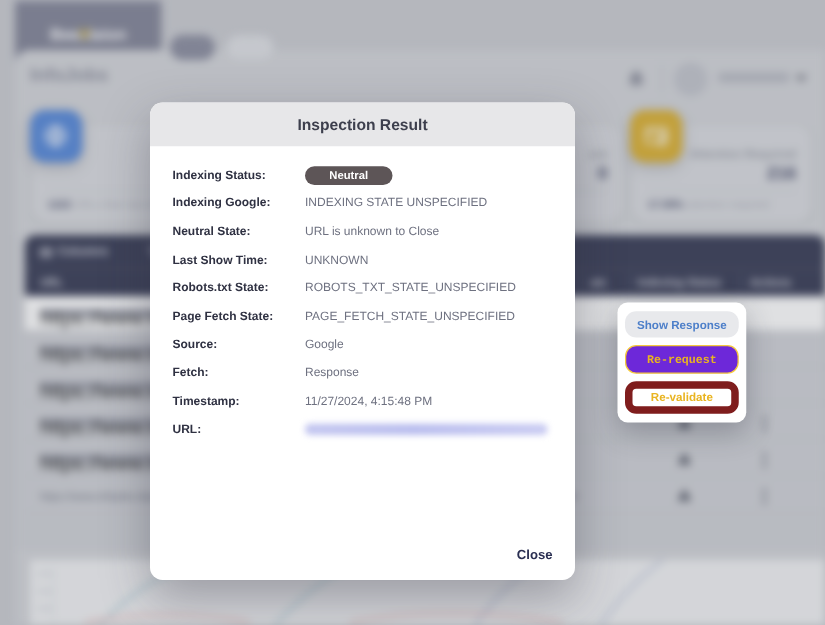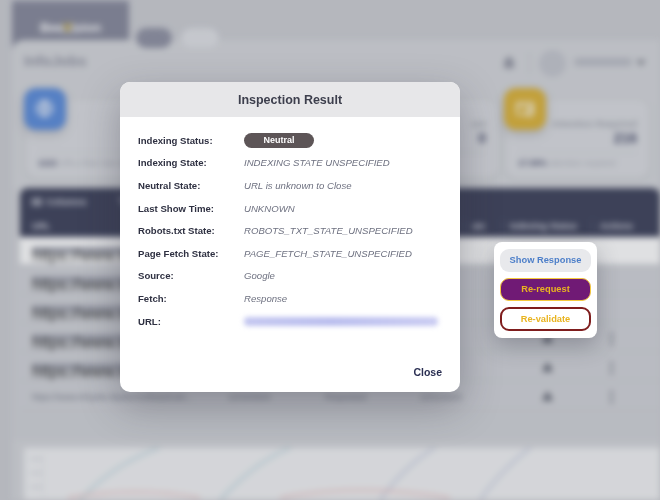--- a/index.html
+++ b/index.html
@@ -180,38 +180,38 @@
   .chart-strip .tick {
     position:absolute; left:6px; width:12px; height:2px; border-radius:1px; background:#c9ccd2;
   }
 
   
   .overlay {
     position:absolute; inset:0;
     background: rgba(150,152,160,0.30);
   }
   .modal {
-    position:absolute; left:120px; top:82px; width:340px; height:310px;
+    position:absolute; left:120px; top:82px; width:340px; height:382px;
     background:#ffffff;
     border-radius:10px;
     box-shadow: 0 14px 38px rgba(40,42,55,.34);
     overflow:hidden;
   }
   .modal-head {
     height:35px; background:#e7e7e9;
     display:flex; align-items:center; justify-content:center;
   }
   .modal-title { font-size:12.5px; font-weight:bold; color:#3d3f4d; }
   .modal-body { padding:12px 22px 0 18px; }
   .frow { display:flex; align-items:center; height:22.6px; }
   .flabel {
     width:106px; flex:0 0 106px;
     font-size:9.6px; font-weight:bold; color:#2f3142;
   }
-  .fvalue { font-size:9.6px; color:#6e7180;font-style:italic; }
+  .fvalue { font-size:9.6px; color:#6e7180; }
   .badge {
     display:inline-flex; align-items:center; justify-content:center;
     height:15px; min-width:70px; padding:0 12px;
     border-radius:8px; background:#5d5557; color:#ffffff;
     font-size:9px; font-weight:bold;
   }
   .url-redact {
     height:9px; width:200px; border-radius:4px;
     background: linear-gradient(90deg,#c3c6f0,#b9bdee 45%,#c9cbf2);
     filter: blur(2.4px);
@@ -232,22 +232,22 @@
     box-shadow: 0 8px 22px rgba(40,42,55,.30);
     padding:7px 8px;
     display:flex; flex-direction:column; gap:6px; align-items:center;
   }
   .pop-item {
     width:91px; height:36px; border-radius:9px;
     display:flex; align-items:center; justify-content:center;
     font-size:9.3px; font-weight:bold; cursor:pointer;
   }
   .pop-item.show { background:#e8e9ec; color:#4d7fc9; }
-  .pop-item.req { border:1px solid #f5c93d; color:#e9b420; background:#701a75; }
-  .pop-item.val { border:2px solid #7f1d1d; color:#e9b420; background:#fff; }
+  .pop-item.req { border:1px solid #f5c93d; color:#e9b420; background:#6d28d9;font-family:Liberation Mono, monospace; }
+  .pop-item.val { border:6px solid #7f1d1d; color:#e9b420; background:#fff; }
 </style>
 </head>
 <body>
 
 <div id="app">
 
   <div class="bg-layer">
 
     <div class="sidebar"></div>
     <div class="sidebar-logo">
@@ -403,21 +403,21 @@
       <span class="modal-title">Inspection Result</span>
     </div>
     <div class="modal-body">
 
       <div class="frow">
         <span class="flabel">Indexing Status:</span>
         <span class="badge">Neutral</span>
       </div>
 
       <div class="frow">
-        <span class="flabel">Indexing State:</span>
+        <span class="flabel">Indexing Google:</span>
         <span class="fvalue">INDEXING STATE UNSPECIFIED</span>
       </div>
 
       <div class="frow">
         <span class="flabel">Neutral State:</span>
         <span class="fvalue">URL is unknown to Close</span>
       </div>
 
       <div class="frow">
         <span class="flabel">Last Show Time:</span>
@@ -437,20 +437,24 @@
       <div class="frow">
         <span class="flabel">Source:</span>
         <span class="fvalue">Google</span>
       </div>
 
       <div class="frow">
         <span class="flabel">Fetch:</span>
         <span class="fvalue">Response</span>
       </div>
 
+      <div class="frow">
+        <span class="flabel">Timestamp:</span>
+        <span class="fvalue">11/27/2024, 4:15:48 PM</span>
+      </div>
 
       <div class="frow">
         <span class="flabel">URL:</span>
         <span class="url-redact"></span>
       </div>
     </div>
 
     <div class="modal-foot">
       <button class="close-btn">Close</button>
     </div>

